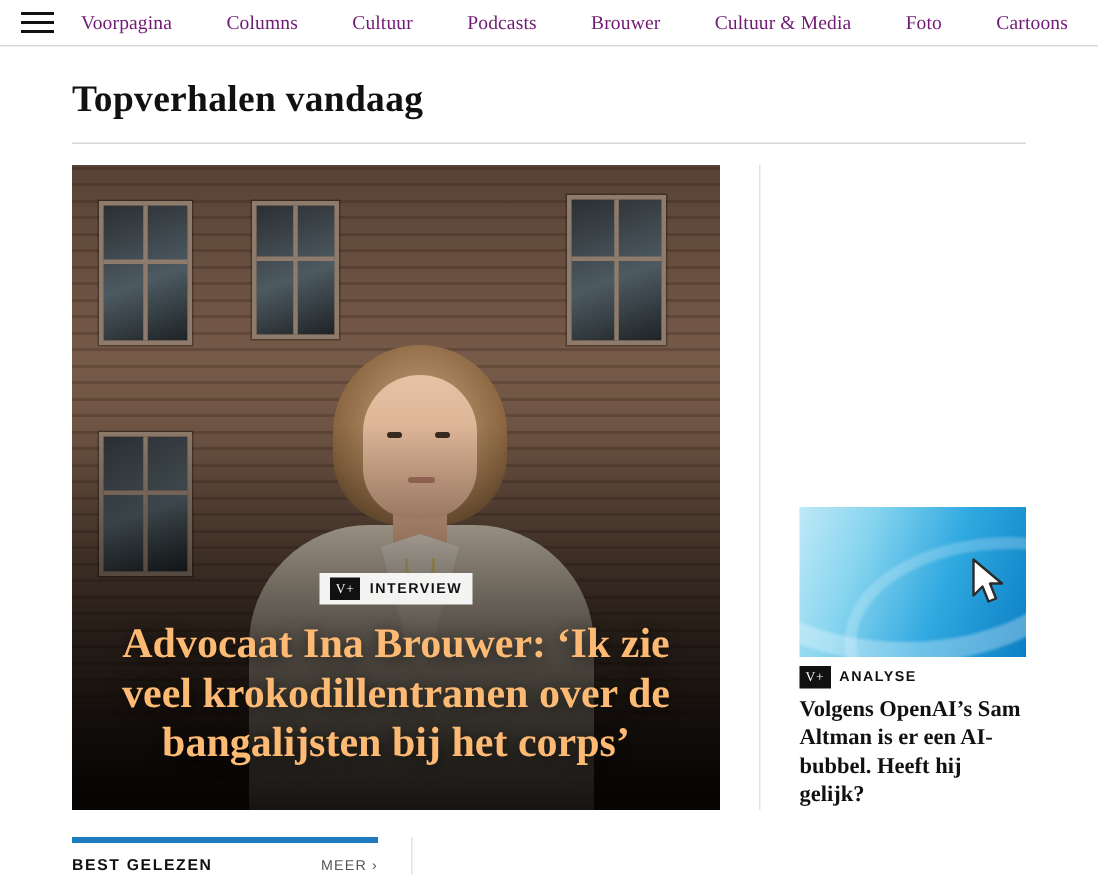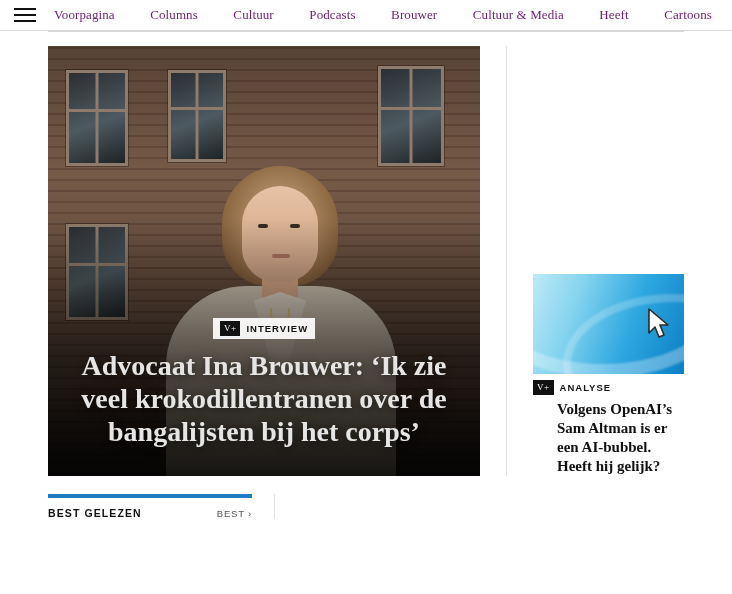--- a/index.html
+++ b/index.html
@@ -212,21 +212,21 @@
     font-weight: 700;
     letter-spacing: 1px;
     color: #111;
   }
 
   .lead-headline {
     position: absolute;
     left: 20px; right: 20px;
     bottom: 28px;
     text-align: center;
-    color: #e5e5e5;
+    color: #fdba74;
     font-family: "Liberation Serif", serif;
     font-size: 28px;
     line-height: 1.18;
     font-weight: 700;
     text-shadow: 0 2px 10px rgba(0,0,0,.6);
   }
 
   
   .col-divider {
     width: 1px;
@@ -276,21 +276,20 @@
     align-items: center;
     gap: 6px;
     margin: 6px 0 5px 0;
   }
   .card-headline {
     font-family: "Liberation Serif", serif;
     font-size: 15px;
     line-height: 1.26;
     font-weight: 700;
     color: #111;
-    margin-left: 24px;
   }
 
   
   .bottom {
     display: flex;
     padding: 0 48px;
     margin-top: 18px;
   }
   .best {
     width: 204px;
@@ -334,28 +333,29 @@
     <span></span>
     <span></span>
   </div>
   <div class="nav">
     <a class="nav-item">Voorpagina</a>
     <a class="nav-item">Columns</a>
     <a class="nav-item">Cultuur</a>
     <a class="nav-item">Podcasts</a>
     <a class="nav-item">Brouwer</a>
     <a class="nav-item">Cultuur &amp; Media</a>
-    <a class="nav-item">Heeft</a>
+    <a class="nav-item">Foto</a>
     <a class="nav-item">Cartoons</a>
   </div>
 </div>
 <div class="topbar-rule"></div>
 
 <div class="page">
 
+  <div class="section-title">Topverhalen vandaag</div>
   <div class="title-rule"></div>
 
   <div class="grid">
 
     <div class="lead">
       <div class="lead-photo">
         <div class="wall"></div>
         <div class="win w1">
             <div class="mullion-v"></div>
             <div class="mullion-h"></div>
@@ -421,18 +421,18 @@
     </div>
 
   </div>
 </div>
 
 <div class="bottom">
   <div class="best">
     <div class="best-rule"></div>
     <div class="best-head">
       <span class="best-title">BEST GELEZEN</span>
-      <span class="best-more">BEST ›</span>
+      <span class="best-more">MEER ›</span>
     </div>
   </div>
   <div class="bottom-divider"></div>
   <div class="bottom-right"></div>
 </div>
 
 </body></html>

